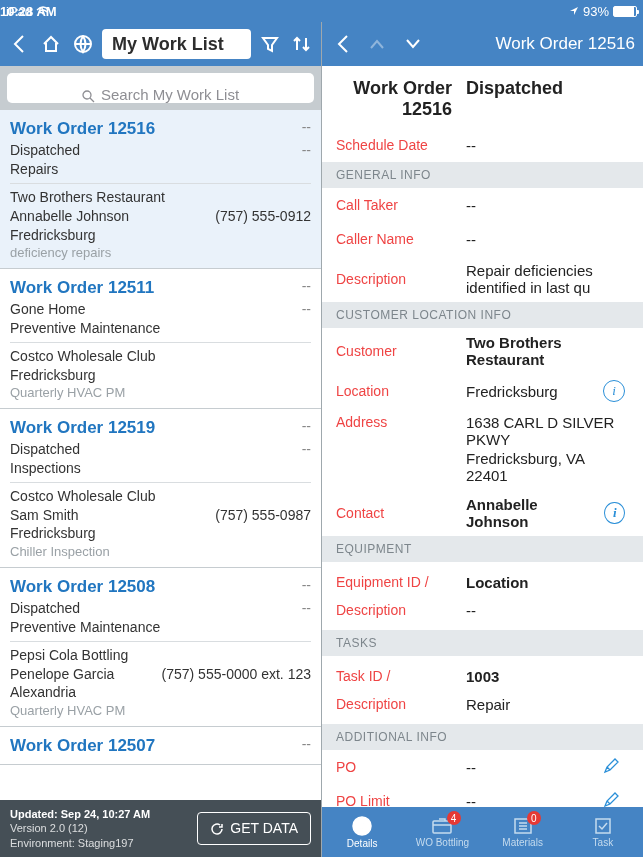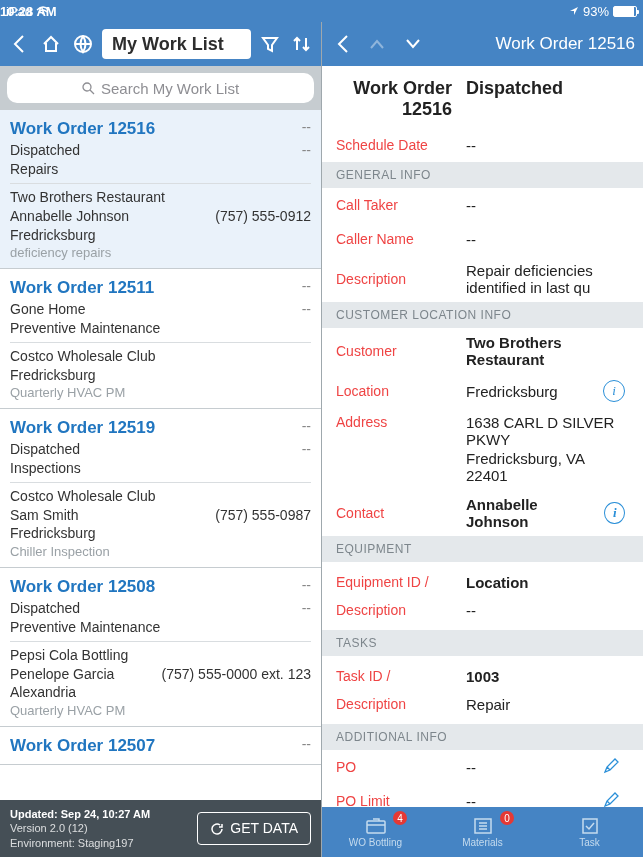--- a/index.html
+++ b/index.html
@@ -11,21 +11,21 @@
 .battery { width:24px; height:11px; border:1px solid #fff; border-radius:2px; position:relative; }
 .battery::after { content:''; position:absolute; right:-3px; top:3px; width:2px; height:4px; background:#fff; border-radius:0 1px 1px 0; }
 .battery i { display:block; height:100%; width:93%; background:#fff; }
 .app { display:flex; height:835px; }
 .left { width:322px; display:flex; flex-direction:column; border-right:1px solid #9fa8ad; }
 .navbar { height:44px; background:#4584c4; color:#fff; display:flex; align-items:center; padding:0 6px; gap:6px; }
 .navbar .title { flex:1; font-size:18px; font-weight:600; color:#2d2d2d; background:#fff; border-radius:4px; height:30px; display:flex; align-items:center; padding:0 10px; }
 .navbar svg { fill:none; stroke:#fff; stroke-width:2; }
 .ibtn { width:26px; height:26px; display:flex; align-items:center; justify-content:center; }
 .searchwrap { background:#c6ccd0; padding:7px; }
-.search { background:#fff; border-radius:10px; height:30px; display:flex; align-items:center; justify-content:center; color:#8e8e93; font-size:15px; gap:6px; }
+.search { background:#fff; border-radius:5px; height:30px; display:flex; align-items:flex-end; justify-content:center; color:#8e8e93; font-size:15px; gap:6px; }
 .list { flex:1; overflow:hidden; background:#fff; }
 .card { border-bottom:1px solid #c6ccd0; padding:8px 10px 6px 10px; font-size:14px; color:#333; line-height:1.35; }
 .card.selected { background:#eaf2fa; }
 .card .row { display:flex; justify-content:space-between; }
 .card .wotitle { color:#2176c0; font-size:17px; font-weight:600; }
 .card .hr { height:1px; background:#d9dde0; margin:4px 0; }
 .card .note { color:#9aa1a6; font-size:13px; }
 .card .phone { color:#333; text-align:right; }
 .dash { color:#888; }
 .footer { background:#454f56; color:#fff; padding:7px 10px; display:flex; justify-content:space-between; align-items:center; font-size:11px; line-height:1.3; }
@@ -320,20 +320,27 @@
           <div class="l">Call Type</div>
           <div class="r">Repairs</div>
         </div>
       <div class="drow">
           <div class="l">Billing Type</div>
           <div class="r">--</div>
         </div>
 
     </div>
     <div class="tabbar">
+      <div class="tab active">
+        <svg width="20" height="20">
+            <circle cx="10" cy="10" r="9" fill="#fff"></circle>
+            <text x="10" y="14" text-anchor="middle" font-size="13" font-style="italic" font-family="Georgia" fill="#4584c4">i</text>
+          </svg>
+        <span>Details</span>
+      </div>
       <div class="tab">
         <span class="badge">4</span>
         <svg width="22" height="18">
             <rect x="2" y="4" width="18" height="12" rx="1"></rect>
             <path d="M2 8 H20 M8 2 H14 V4"></path>
           </svg>
         <span>WO Bottling</span>
       </div>
       <div class="tab">
         <span class="badge">0</span>

